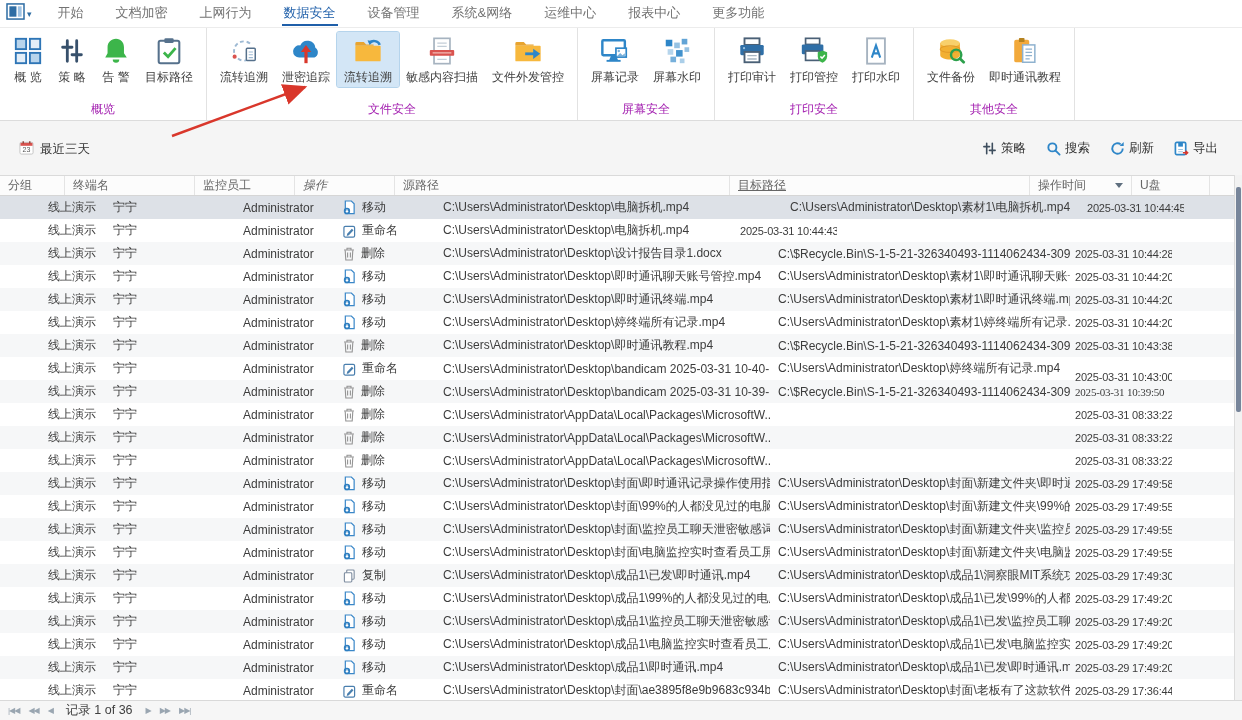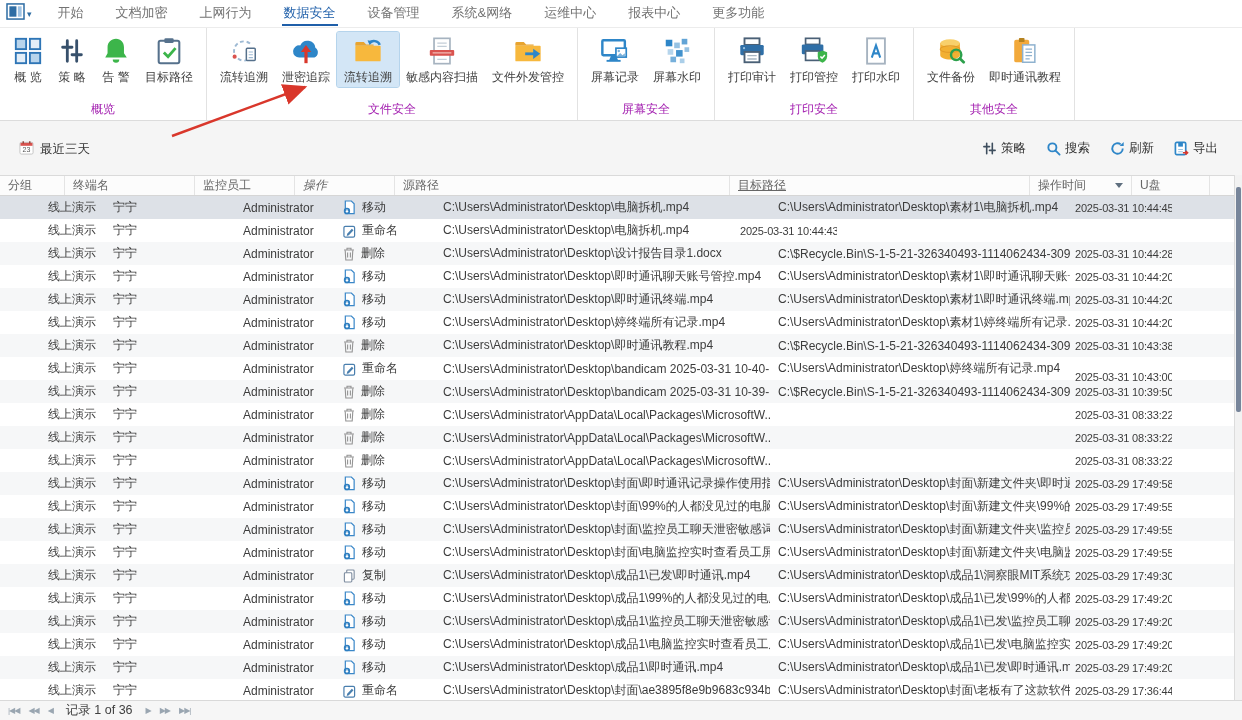--- a/index.html
+++ b/index.html
@@ -348,21 +348,21 @@
           <span class="op-ic">
             <svg width="13" height="15" viewBox="0 0 14 16">
               <path d="M2.5 1h6.5L12 4v10.5H2.5z" fill="#fff" stroke="#3a87c8" stroke-width="1.3"></path>
               <circle cx="4.3" cy="11.8" r="3.4" fill="#2f7fc1"></circle>
               <path d="M4.3 10v2.7M3 11.6l1.3 1.4 1.3-1.4" stroke="#fff" stroke-width="1.1" fill="none"></path>
             </svg>
           </span>
           <span>移动</span>
         </div>
         <div class="td" style="width: 335px;">C:\Users\Administrator\Desktop\电脑拆机.mp4</div>
-        <div class="td" style="width: 300px;">C:\Users\Administrator\Desktop\素材1\电脑拆机.mp4</div>
+        <div class="td" style="width: 300px; margin-left: 12px;">C:\Users\Administrator\Desktop\素材1\电脑拆机.mp4</div>
         <div class="td time" style="width: 102px;">2025-03-31 10:44:45</div>
         <div class="td" style="width: 78px;"></div>
         <div class="td filler">
           <span class="more-dots">
             <i></i>
             <i></i>
             <i></i>
           </span>
         </div>
       </div>
@@ -512,21 +512,21 @@
             <svg width="12" height="14" viewBox="0 0 12 14">
               <path d="M1 3h10M4 3V1.2h4V3" stroke="#949494" stroke-width="1.1" fill="none"></path>
               <path d="M2.2 3.4l.6 9.6h6.4l.6-9.6" stroke="#949494" stroke-width="1.1" fill="none"></path>
               <path d="M4.6 5.5v5M7.4 5.5v5" stroke="#949494" stroke-width="1.1"></path>
             </svg>
           </span>
           <span>删除</span>
         </div>
         <div class="td" style="width: 335px;">C:\Users\Administrator\Desktop\bandicam 2025-03-31 10-39-...</div>
         <div class="td" style="width: 300px;">C:\$Recycle.Bin\S-1-5-21-326340493-1114062434-309177...</div>
-        <div class="td time" style="width: 102px;">2025-03-31 10:39:50</div>
+        <div class="td time" style="width: 102px; font-family: Liberation Serif, serif;">2025-03-31 10:39:50</div>
         <div class="td" style="width: 78px;"></div>
         <div class="td filler"></div>
       </div>
       <div class="tr">
         <div class="td" style="width: 65px;">线上演示</div>
         <div class="td" style="width: 130px;">宁宁</div>
         <div class="td" style="width: 100px;">Administrator</div>
         <div class="td op" style="width: 100px;">
           <span class="op-ic">
             <svg width="12" height="14" viewBox="0 0 12 14">

